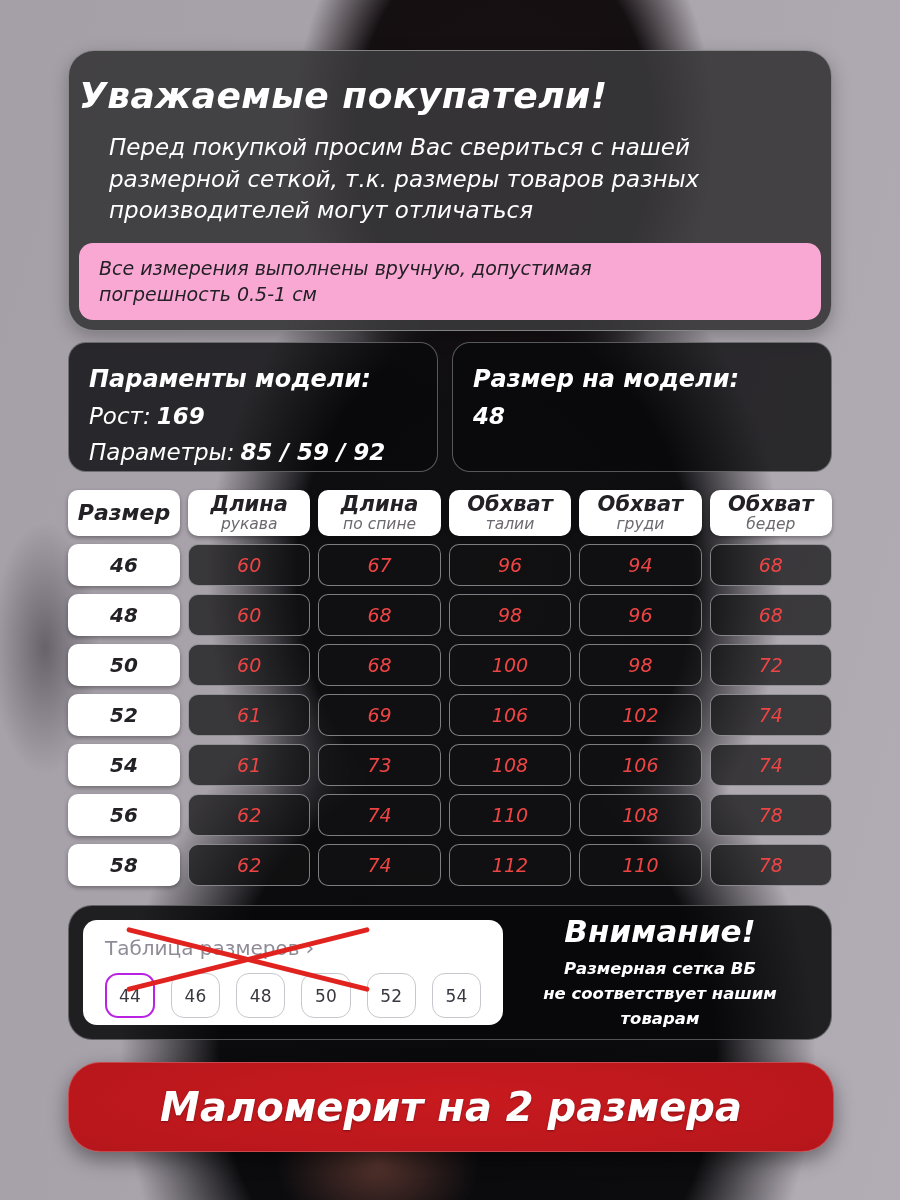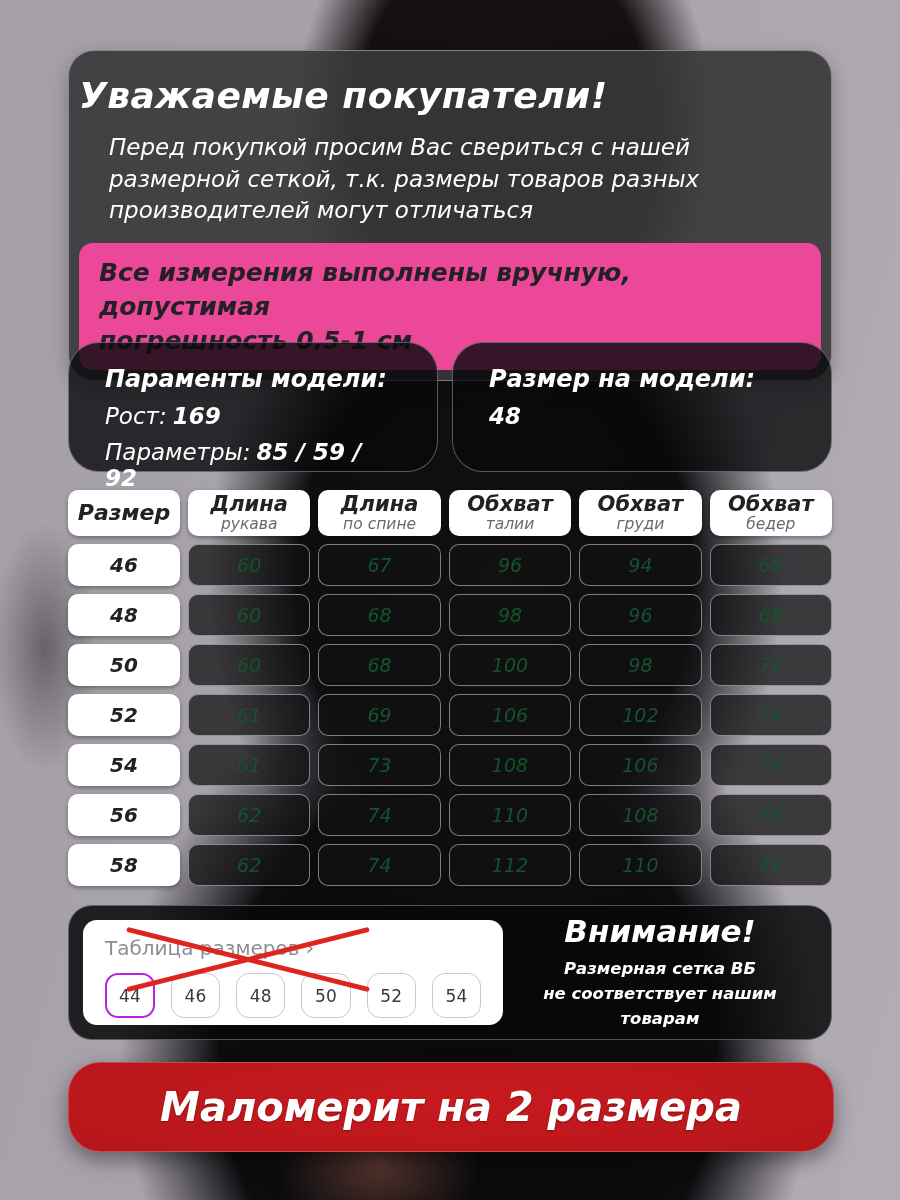--- a/index.html
+++ b/index.html
@@ -16,27 +16,27 @@
   }
   .col{position:absolute;left:68px;width:764px;}
   .pre{white-space:pre-line;}
 
   
   .notice{top:50px;background:rgba(56,55,57,0.91);border:1px solid rgba(255,255,255,0.38);
     border-radius:26px;box-sizing:border-box;padding:24px 10px 10px;color:#fff;
     box-shadow:0 6px 18px rgba(0,0,0,0.25);}
   .notice-title{font-style:italic;font-weight:bold;font-size:36px;letter-spacing:0.5px;}
   .notice-body{font-style:italic;font-size:23px;line-height:1.38;margin-top:16px;padding:0 30px;}
-  .measure-note{margin-top:16px;background:#ec4899;color:#232126;border-radius:14px;
-    font-style:italic;font-weight:bold;font-size:25px;line-height:1.35;padding:13px 20px;}
+  .measure-note{margin-top:16px;background:#f9a8d4;color:#232126;border-radius:14px;
+    font-style:italic;font-weight:normal;font-size:19px;line-height:1.35;padding:13px 20px;}
 
   
   .param-row{top:342px;display:flex;gap:14px;}
-  .pbox{background:rgba(9,9,11,0.80);border:1px solid rgba(255,255,255,0.32);border-radius:31px;
-    box-sizing:border-box;height:130px;padding:22px 36px;color:#fff;font-style:italic;}
+  .pbox{background:rgba(9,9,11,0.80);border:1px solid rgba(255,255,255,0.32);border-radius:18px;
+    box-sizing:border-box;height:130px;padding:22px 20px;color:#fff;font-style:italic;}
   .pbox-left{width:370px;}
   .pbox-right{flex:1;}
   .pbox-title{font-weight:bold;font-size:24px;}
   .pline{font-size:23px;margin-top:10px;}
   .pline:first-of-type{margin-top:16px;}
   .plabel{font-weight:normal;}
   .pvalue{font-weight:bold;margin-left:6px;}
 
   
   .stable{top:490px;display:grid;grid-template-columns:112px repeat(5,1fr);
@@ -47,21 +47,21 @@
   .ht{font-style:italic;font-weight:bold;font-size:21px;color:#232126;}
   .hs{font-style:italic;font-size:15.5px;color:#6b6870;margin-top:1px;}
   .hs:empty{display:none;}
   .hcell-size .ht{font-size:22px;}
   .trow{display:contents;}
   .scell{background:#fff;border-radius:10px;display:flex;align-items:center;justify-content:center;
     font-style:italic;font-weight:bold;font-size:20px;color:#232126;
     box-shadow:0 2px 4px rgba(0,0,0,0.35);}
   .dcell{background:rgba(17,17,19,0.74);border:1px solid rgba(235,235,240,0.5);border-radius:10px;
     box-sizing:border-box;display:flex;align-items:center;justify-content:center;
-    font-style:italic;font-size:19px;color:#14532d;text-align:center;}
+    font-style:italic;font-size:19px;color:#ef4444;text-align:center;}
 
   
   .wbbox{top:905px;height:135px;background:rgba(8,8,10,0.86);border:1px solid rgba(255,255,255,0.3);
     border-radius:24px;box-sizing:border-box;display:flex;align-items:center;padding:0 14px;}
   .wbcard{position:relative;width:420px;height:105px;background:#fff;border-radius:14px;
     box-sizing:border-box;padding:16px 22px;}
   .wblink{font-size:20px;color:#8f8c97;display:inline-flex;align-items:center;gap:6px;}
   .wbchev{font-size:22px;line-height:1;}
   .chips{display:flex;gap:16px;margin-top:13px;}
   .chip{width:66px;height:45px;background:#fff;border:1.5px solid #c9c7cd;border-radius:13px;

